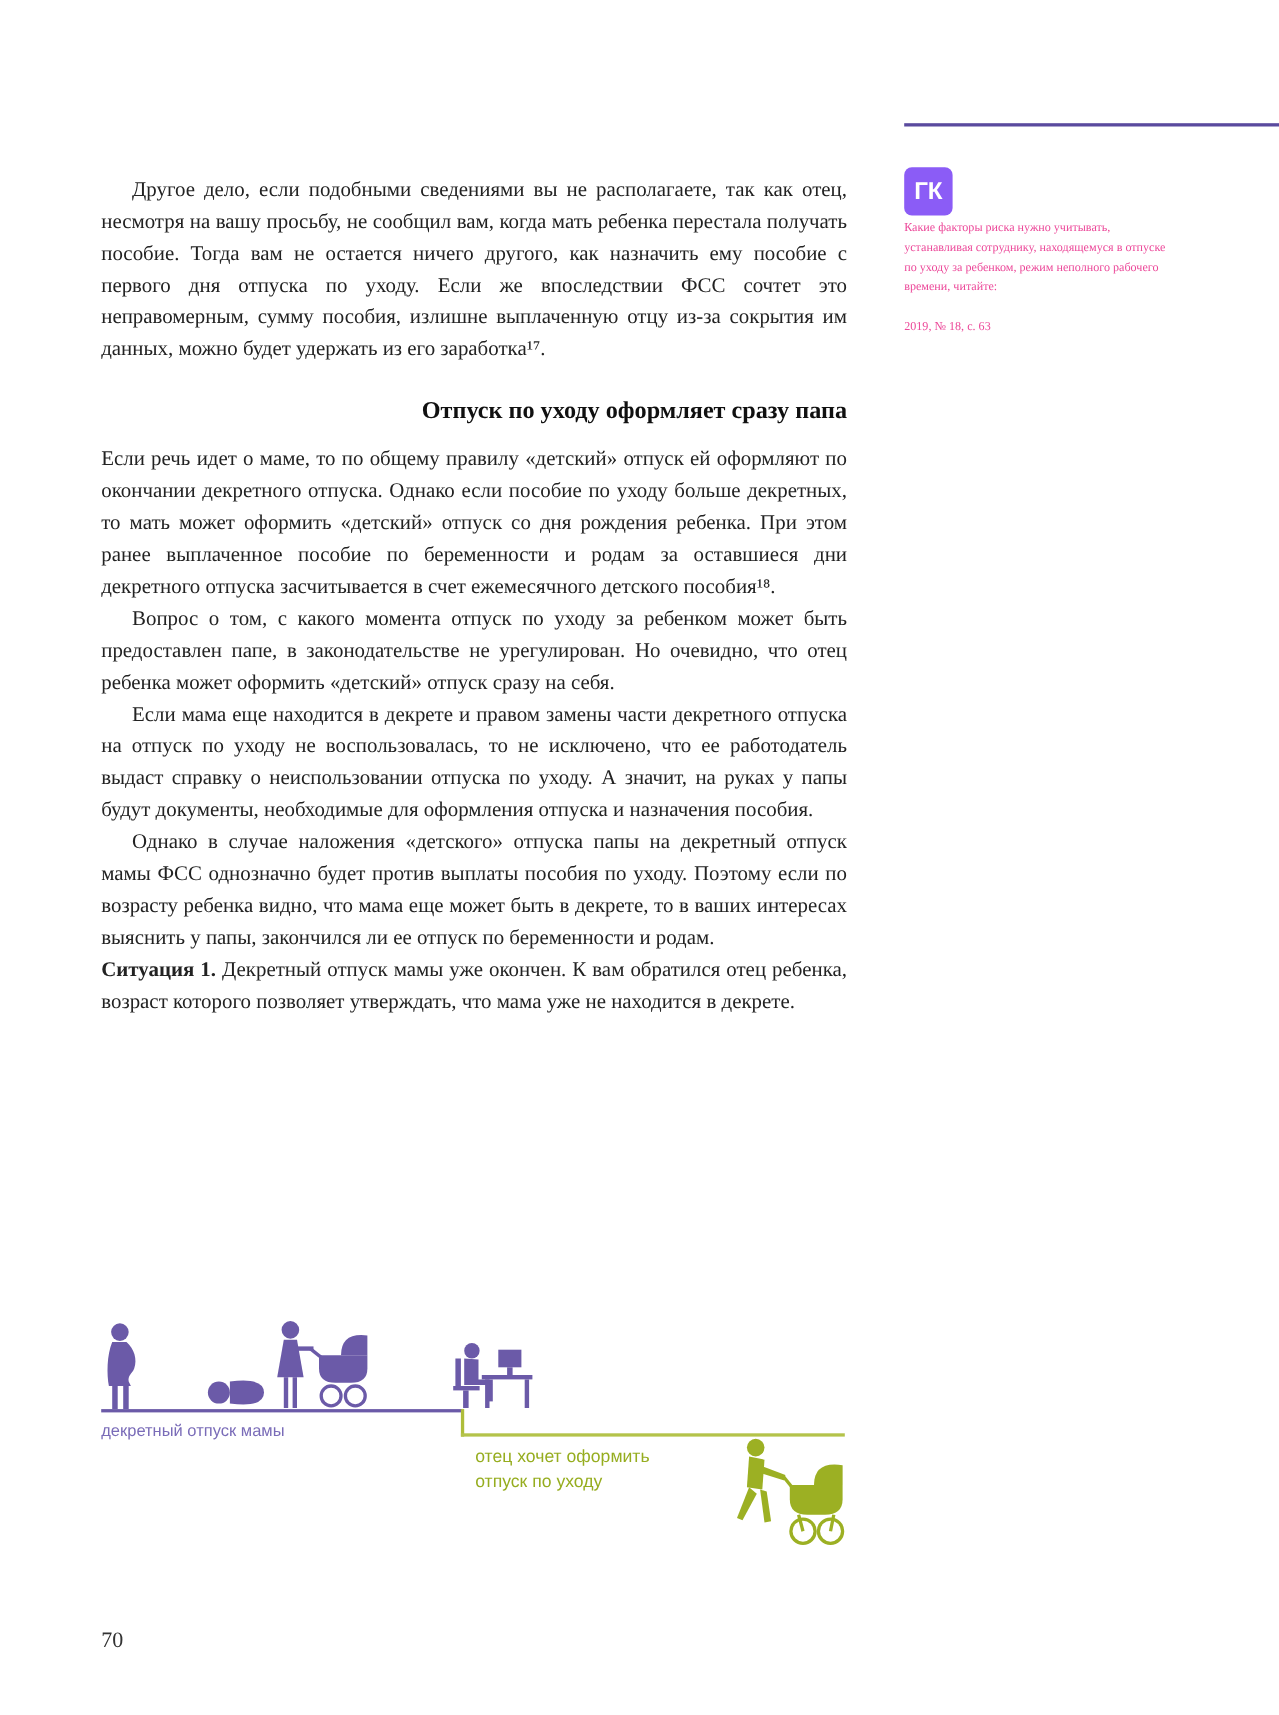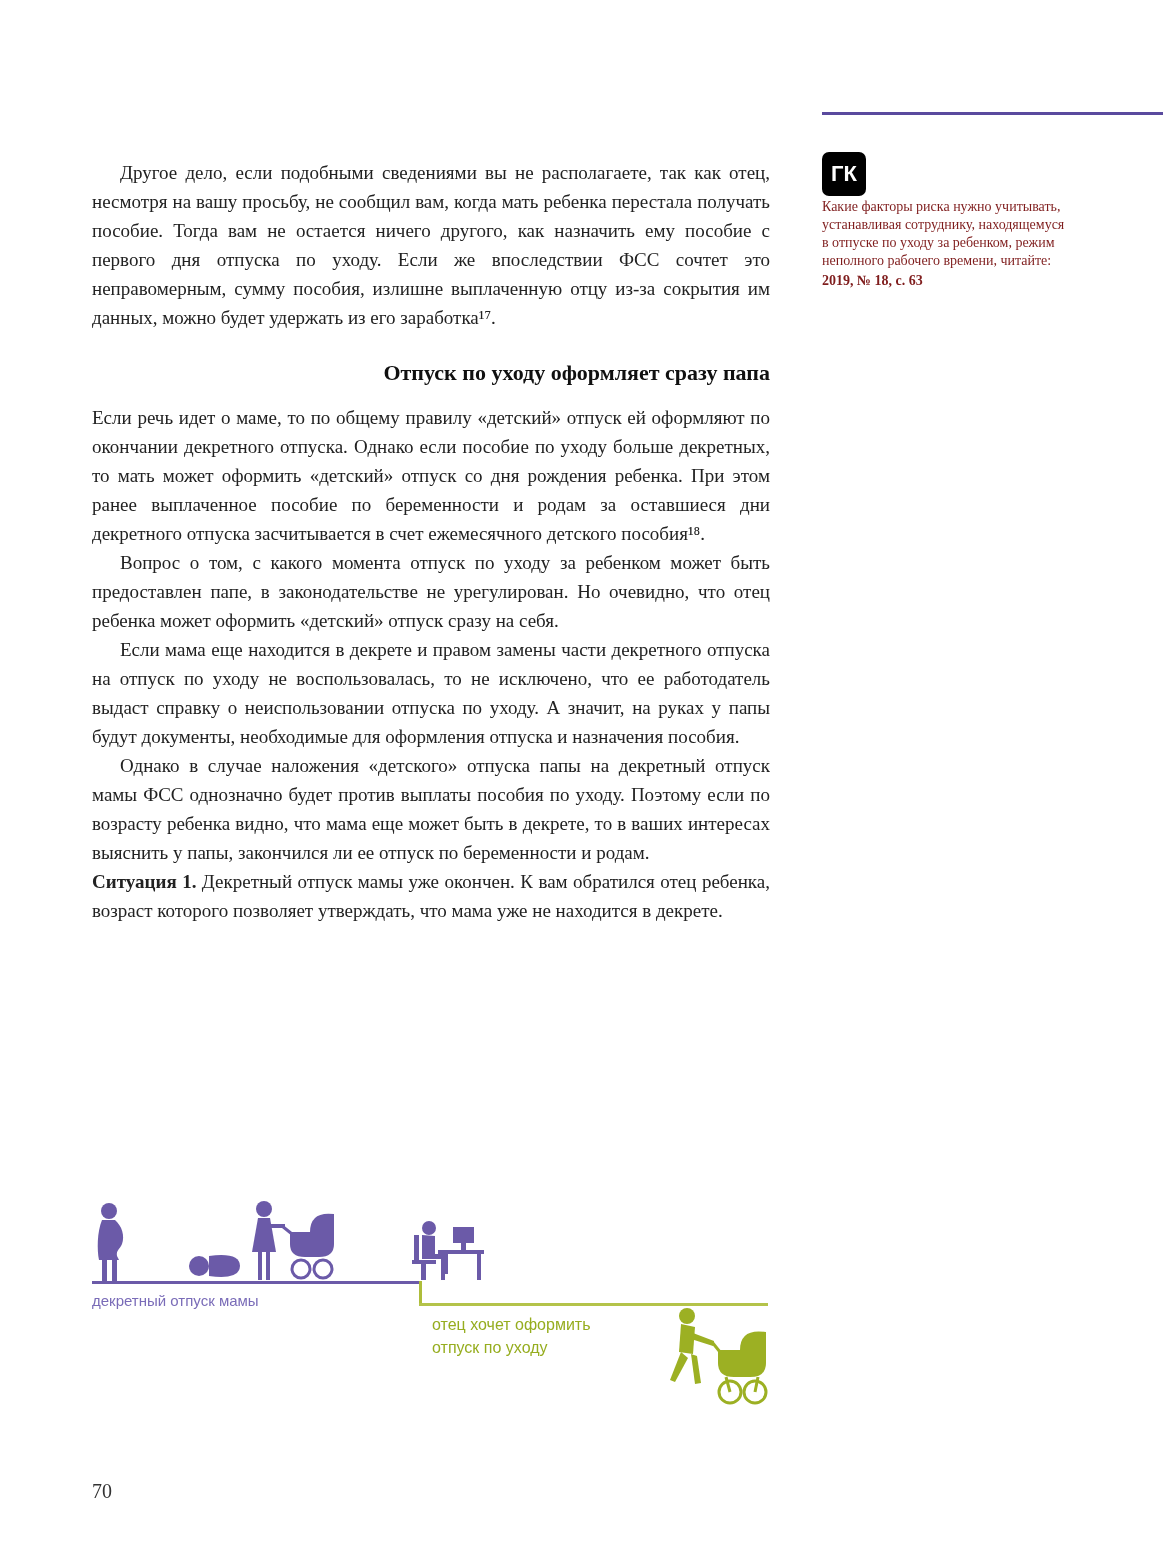--- a/index.html
+++ b/index.html
@@ -10,27 +10,27 @@
 
   
   .header { position:absolute; left:92px; top:78px; font-size:19px; white-space:nowrap; }
   .header .section { color:#4c3d92; font-weight:bold; }
   .header .title   { color:#8d82c0; }
   .top-rule { position:absolute; left:822px; top:112px; width:341px; height:3px; background:#5a4a9e; }
 
   
   .gk-logo {
     position:absolute; left:822px; top:152px; width:44px; height:44px;
-    background:#000000; border-radius:7px; color:#fff;
+    background:#8b5cf6; border-radius:7px; color:#fff;
     font-family:"Liberation Sans", sans-serif; font-weight:bold; font-size:22px;
     display:flex; align-items:center; justify-content:center;
   }
   .sidebar-note { position:absolute; left:822px; top:198px; width:250px;
-    font-size:14px; line-height:18px; color:#7f1d1d; }
-  .sidebar-ref { font-weight:bold; margin-top:2px; }
+    font-size:11px; line-height:18px; color:#ec4899; }
+  .sidebar-ref { font-weight:normal; margin-top:18px; }
 
   
   .article { position:absolute; left:92px; top:158px; width:678px;
     font-size:19px; line-height:29px; color:#222; text-align:justify; }
   .article p { margin:0; }
   .article p.indent { text-indent:28px; }
   .heading { font-size:22px; font-weight:bold; color:#101010;
     margin:26px 0 16px 0; text-align:right; }
   .situation { margin-top:24px; }
   .sit-label { font-weight:bold; }

